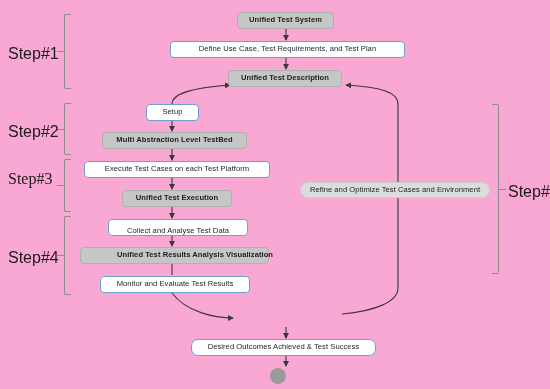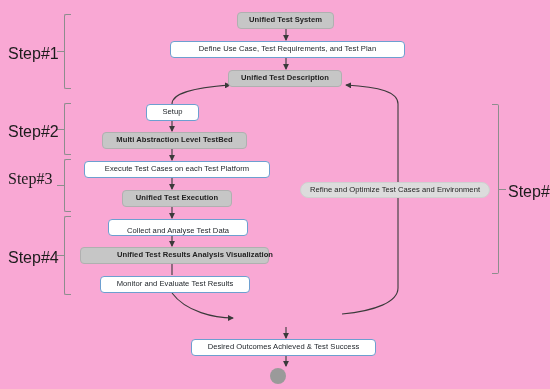--- a/index.html
+++ b/index.html
@@ -152,21 +152,21 @@
 
   <div class="node blue" style="left:100px; top:276px; width:150px; height:17px;">
     <span>Monitor and Evaluate Test Results</span>
   </div>
 
   <div class="node gray" style="left:300px; top:182px; width:190px; height:16px; background:#dcdcdc; border-color:#d0d0d0; font-weight:normal;border-radius:8px;">
     <span>Refine and Optimize Test Cases and Environment</span>
   </div>
 
 
-  <div class="node blue" style="left:191px; top:339px; width:185px; height:17px;">
+  <div class="node blue" style="left:191px; top:339px; width:185px; height:17px;border-radius:7px;">
     <span>Desired Outcomes Achieved &amp; Test Success</span>
   </div>
 
   <div class="terminal-dot" style="left:270px; top:368px; width:16px; height:16px;"></div>
 
   <div class="bracket left" style="left:64px; top:14px; width:7px; height:75px;"></div>
   <div class="bracket-tick" style="left:57px; top:51px; width:7px;"></div>
   <div class="step-label" style="left:8px; top:45px;">Step#1</div>
 
   <div class="bracket left" style="left:64px; top:103px; width:7px; height:52px;"></div>

